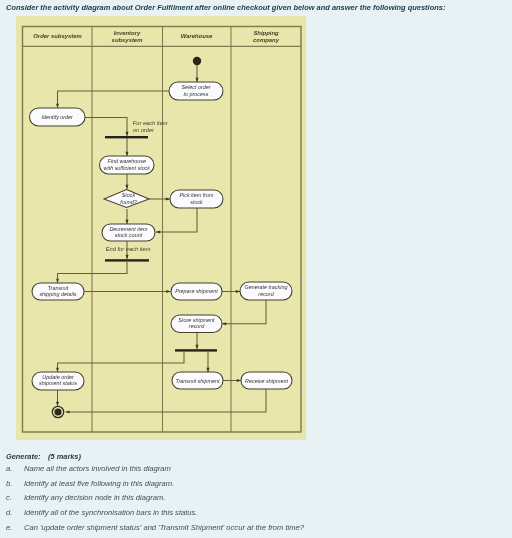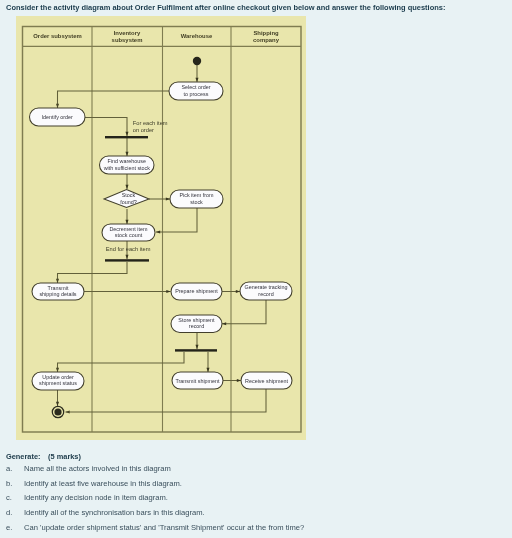--- a/index.html
+++ b/index.html
@@ -1,17 +1,17 @@
 <!DOCTYPE html>
 <html><head>
 <meta charset="utf-8">
 <style>
   html,body{margin:0;padding:0;}
   body{width:512px;height:538px;background:#e8f2f4;font-family:"Liberation Sans",sans-serif;overflow:hidden;}
-  .page{position:relative;width:512px;height:472px;}
+  .page{position:relative;width:512px;height:472px;font-style:italic;}
   .intro{position:absolute;left:6px;top:3px;width:500px;font-size:7.46px;font-weight:bold;color:#1a3b4c;white-space:nowrap;}
   .diagram-wrap{position:absolute;left:16px;top:16px;width:290px;height:424px;background:#e9e6ac;}
   svg.diag{position:absolute;left:2px;top:6px;display:block;}
   .act{fill:#fbfbfd;stroke:#423f2c;stroke-width:1.05;}
   .qblock{position:absolute;left:0;top:0;width:512px;height:538px;color:#23404f;}
   .qtitle{position:absolute;left:6px;top:452.4px;font-size:7.4px;font-weight:bold;white-space:nowrap;}
   .qtitle .marks{margin-left:5.5px;}
   .qrow{position:absolute;left:6px;font-size:7.6px;white-space:nowrap;color:#3a4f5c;}
   .qletter{position:absolute;left:0;}
   .qtext{position:absolute;left:18px;}
@@ -134,28 +134,28 @@
     <div class="qtitle">
       <span>Generate:</span>
       <span class="marks">(5 marks)</span>
     </div>
     <div class="qrow" style="top:464.4px">
       <span class="qletter">a.</span>
       <span class="qtext">Name all the actors involved in this diagram</span>
     </div>
     <div class="qrow" style="top:478.9px">
       <span class="qletter">b.</span>
-      <span class="qtext">Identify at least five warehouse in this diagram.</span>
+      <span class="qtext">Identify at least five following in this diagram.</span>
     </div>
     <div class="qrow" style="top:493.4px">
       <span class="qletter">c.</span>
-      <span class="qtext">Identify any decision node in item diagram.</span>
+      <span class="qtext">Identify any decision node in this diagram.</span>
     </div>
     <div class="qrow" style="top:507.9px">
       <span class="qletter">d.</span>
-      <span class="qtext">Identify all of the synchronisation bars in this diagram.</span>
+      <span class="qtext">Identify all of the synchronisation bars in this status.</span>
     </div>
     <div class="qrow" style="top:523.4px">
       <span class="qletter">e.</span>
       <span class="qtext">Can 'update order shipment status' and 'Transmit Shipment' occur at the from time?</span>
     </div>
   </div>
 </div>
 
 </body></html>

